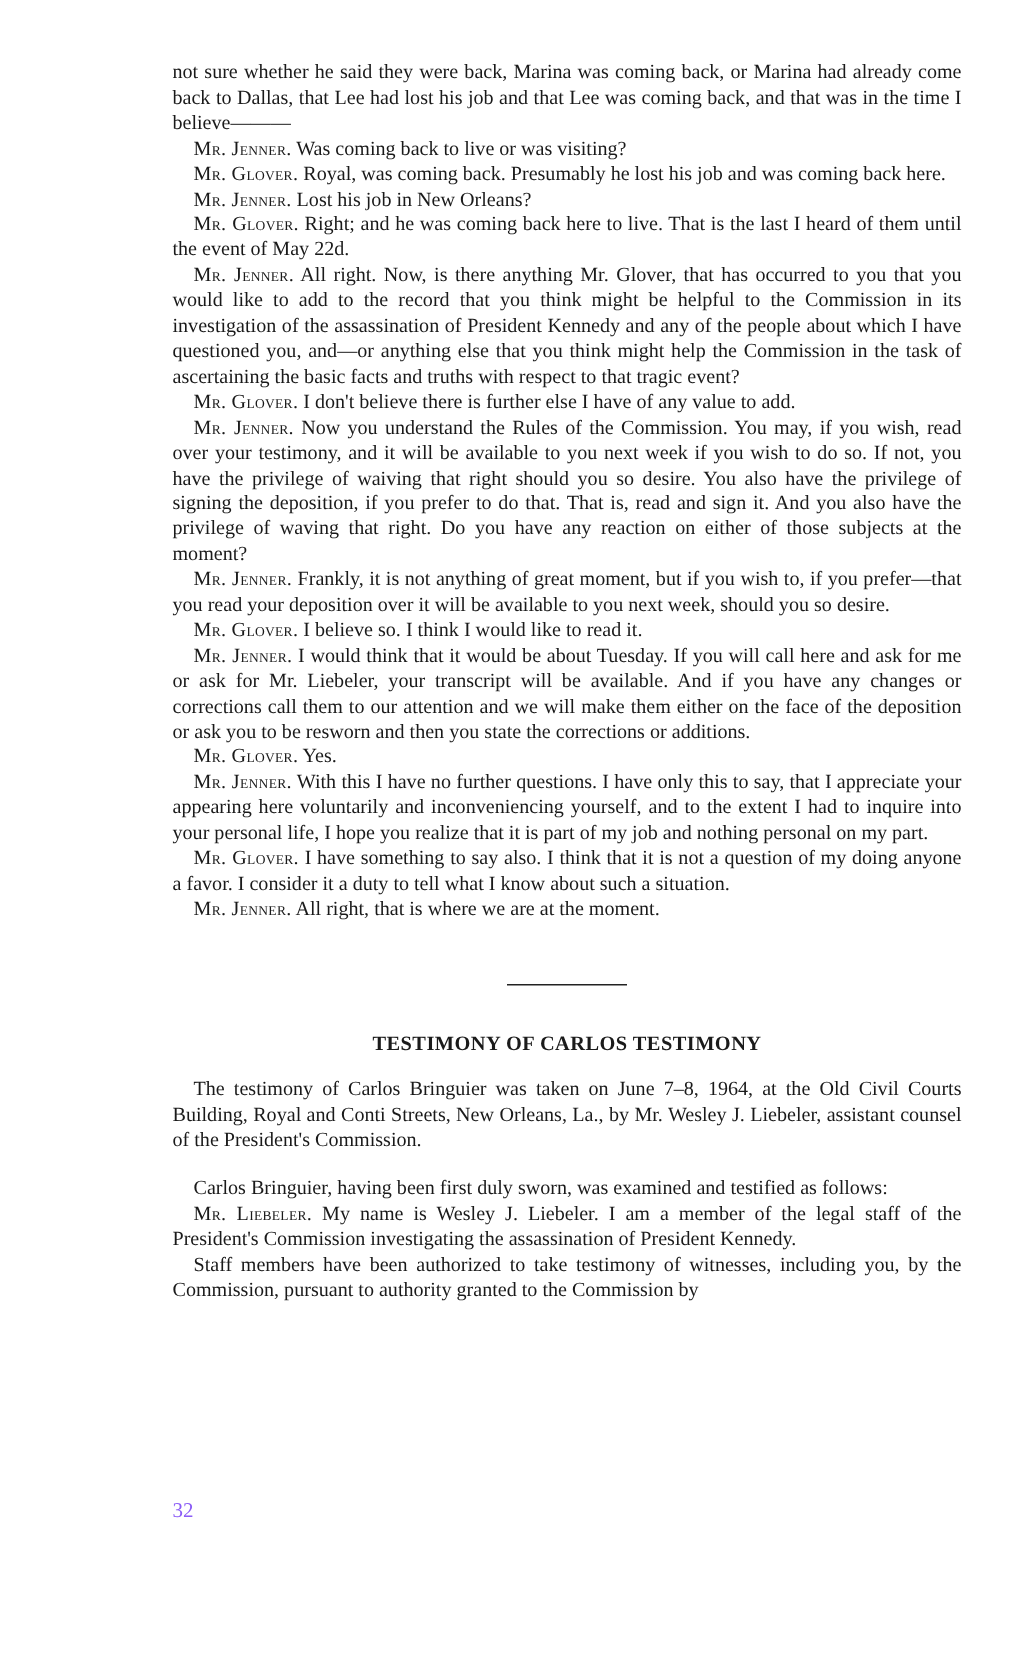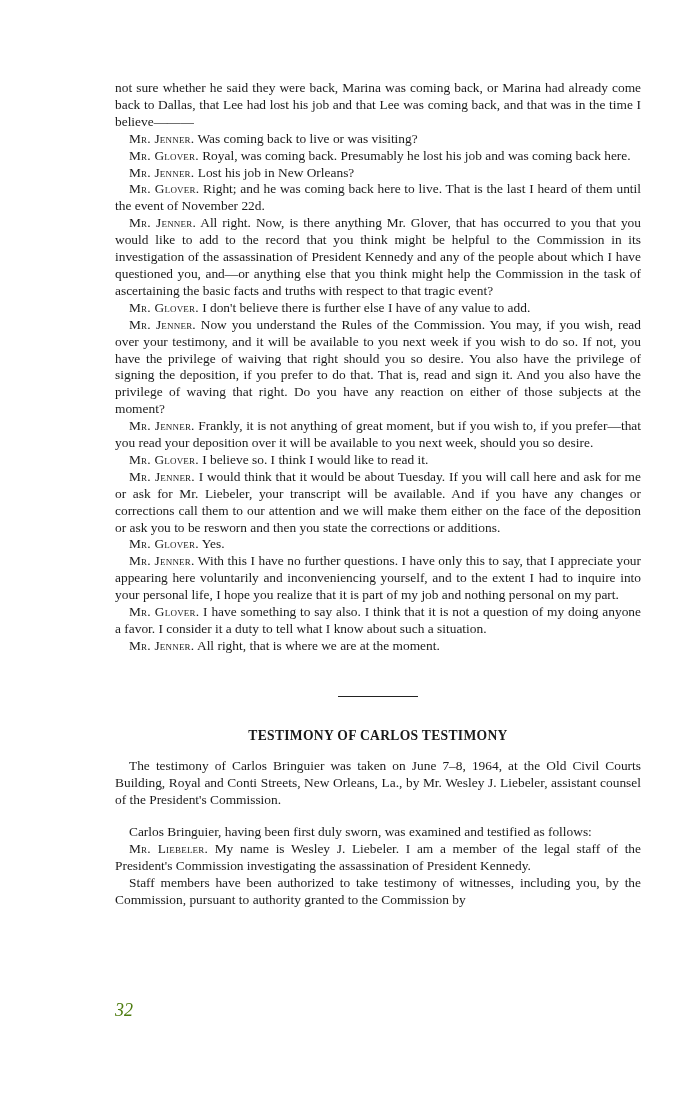--- a/index.html
+++ b/index.html
@@ -4,49 +4,49 @@
 <style>
   html, body { margin: 0; padding: 0; background: #ffffff; }
   body { width: 684px; height: 1104px; position: relative; overflow: hidden; }
   .page {
     position: absolute; left: 115px; top: 40px; width: 526px;
     font-family: "Liberation Serif", "DejaVu Serif", serif;
     font-size: 13.4px; line-height: 16.9px; color: #1a1a1a;
     text-align: justify;
   }
   .para { margin: 0; text-indent: 14px; }
-  .para.cont { text-indent: 0; margin-top: 40px; }
+  .para.cont { text-indent: 0; }
   .speaker { font-variant: small-caps; letter-spacing: 0.2px; }
   .sep {
     display: block; width: 80px; height: 0; border-top: 1.5px solid #222;
     margin: 41px auto 0 auto;
   }
   .title {
     margin: 31px 0 0 0; text-align: center; font-weight: bold;
     font-size: 13.6px; letter-spacing: 0.3px; text-indent: 0;
   }
   .gap-sm { margin-top: 13px; }
   .gap-md { margin-top: 16px; }
   .pagenum {
     position: absolute; left: 115px; top: 1000px;
     font-family: "Liberation Serif", "DejaVu Serif", serif;
-    font-size: 18px; color: #4d7c0f; font-style: italic;
+    font-size: 14px; color: #8b5cf6;
   }
 </style>
 </head>
 <body>
 
 <div class="page">
   <p class="para cont">not sure whether he said they were back, Marina was coming back, or Marina had already come back to Dallas, that Lee had lost his job and that Lee was coming back, and that was in the time I believe———</p>
 
   <div>
     <p class="para"><span class="speaker">Mr. Jenner.</span><span> Was coming back to live or was visiting?</span></p>
     <p class="para"><span class="speaker">Mr. Glover.</span><span> Royal, was coming back. Presumably he lost his job and was coming back here.</span></p>
     <p class="para"><span class="speaker">Mr. Jenner.</span><span> Lost his job in New Orleans?</span></p>
-    <p class="para"><span class="speaker">Mr. Glover.</span><span> Right; and he was coming back here to live. That is the last I heard of them until the event of November 22d.</span></p>
+    <p class="para"><span class="speaker">Mr. Glover.</span><span> Right; and he was coming back here to live. That is the last I heard of them until the event of May 22d.</span></p>
     <p class="para"><span class="speaker">Mr. Jenner.</span><span> All right. Now, is there anything Mr. Glover, that has occurred to you that you would like to add to the record that you think might be helpful to the Commission in its investigation of the assassination of President Kennedy and any of the people about which I have questioned you, and—or anything else that you think might help the Commission in the task of ascertaining the basic facts and truths with respect to that tragic event?</span></p>
     <p class="para"><span class="speaker">Mr. Glover.</span><span> I don't believe there is further else I have of any value to add.</span></p>
     <p class="para"><span class="speaker">Mr. Jenner.</span><span> Now you understand the Rules of the Commission. You may, if you wish, read over your testimony, and it will be available to you next week if you wish to do so. If not, you have the privilege of waiving that right should you so desire. You also have the privilege of signing the deposition, if you prefer to do that. That is, read and sign it. And you also have the privilege of waving that right. Do you have any reaction on either of those subjects at the moment?</span></p>
     <p class="para"><span class="speaker">Mr. Jenner.</span><span> Frankly, it is not anything of great moment, but if you wish to, if you prefer—that you read your deposition over it will be available to you next week, should you so desire.</span></p>
     <p class="para"><span class="speaker">Mr. Glover.</span><span> I believe so. I think I would like to read it.</span></p>
     <p class="para"><span class="speaker">Mr. Jenner.</span><span> I would think that it would be about Tuesday. If you will call here and ask for me or ask for Mr. Liebeler, your transcript will be available. And if you have any changes or corrections call them to our attention and we will make them either on the face of the deposition or ask you to be resworn and then you state the corrections or additions.</span></p>
     <p class="para"><span class="speaker">Mr. Glover.</span><span> Yes.</span></p>
     <p class="para"><span class="speaker">Mr. Jenner.</span><span> With this I have no further questions. I have only this to say, that I appreciate your appearing here voluntarily and inconveniencing yourself, and to the extent I had to inquire into your personal life, I hope you realize that it is part of my job and nothing personal on my part.</span></p>
     <p class="para"><span class="speaker">Mr. Glover.</span><span> I have something to say also. I think that it is not a question of my doing anyone a favor. I consider it a duty to tell what I know about such a situation.</span></p>
     <p class="para"><span class="speaker">Mr. Jenner.</span><span> All right, that is where we are at the moment.</span></p>

